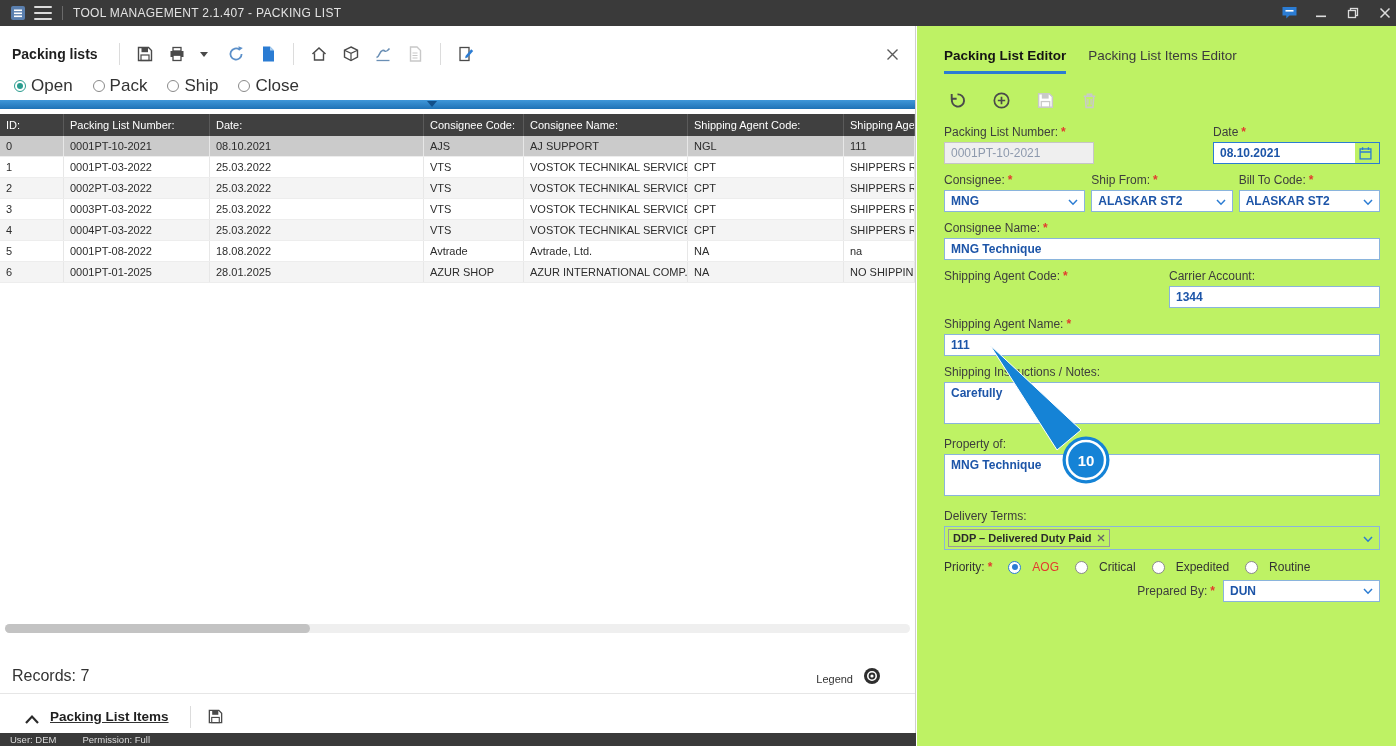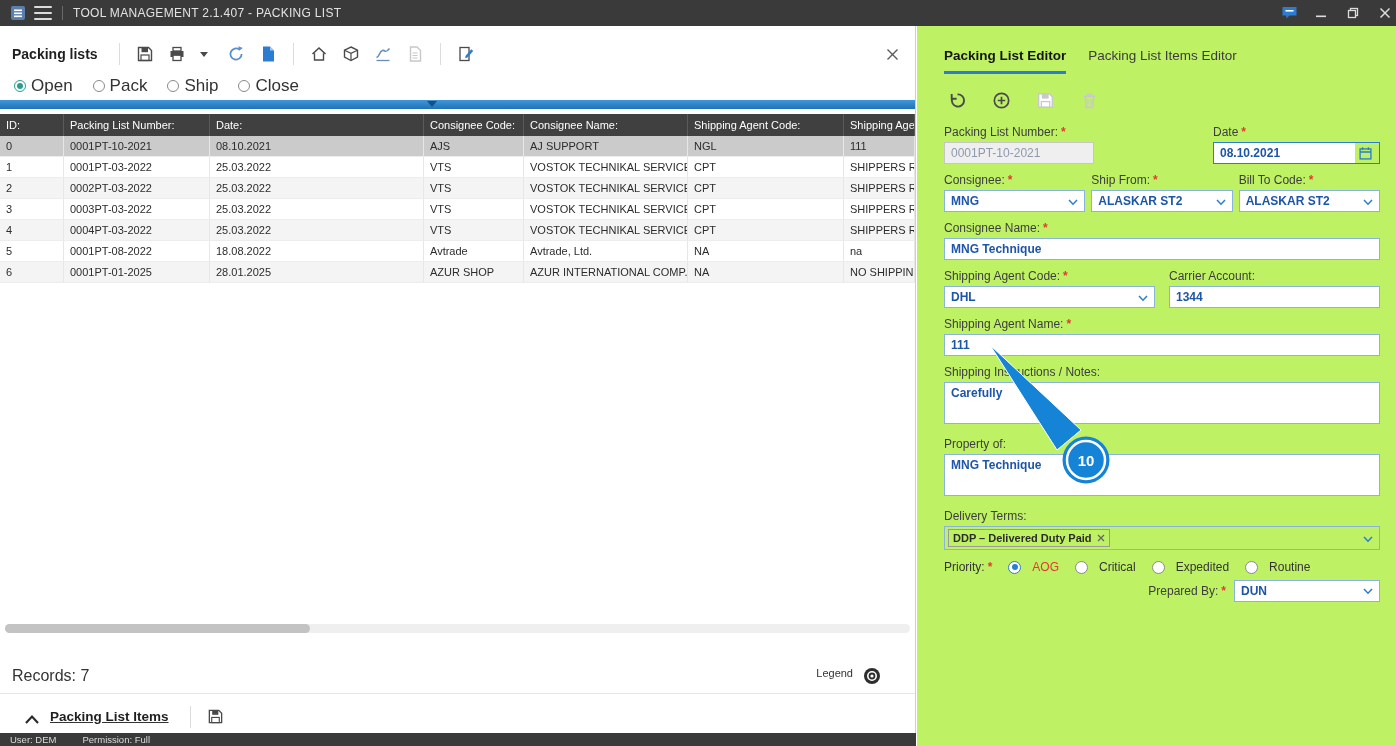--- a/index.html
+++ b/index.html
@@ -45,21 +45,21 @@
   .grow { height:21px; background:#fff; border-bottom:1px solid #ededed; cursor:pointer; }
   .grow .gc { line-height:20px; border-right:1px solid #e7e7e7; color:#2c2c2c; }
   .grow.alt { background:#f4f4f4; }
   .grow.sel { background:#cbcbcb; }
 
   .hscroll { position:absolute; left:5px; right:5px; top:598px; height:9px; background:#efefef; border-radius:5px; cursor:pointer; }
   .hthumb { position:absolute; left:0; top:0; height:9px; width:305px; background:#c3c3c3; border-radius:5px; cursor:grab; }
 
   .records-row { position:absolute; left:0; right:0; top:632px; height:36px; display:flex; align-items:center; padding:0 34px 0 12px; border-bottom:1px solid #e6e6e6; }
   .records { font-size:16px; color:#333; }
-  .legendwrap { margin-left:auto; display:flex; align-items:flex-start; gap:10px; }
+  .legendwrap { margin-left:auto; display:flex; align-items:flex-end; gap:10px; }
   .legend-lbl { font-size:11px; color:#333; }
   .legend-btn { width:18px; height:18px; cursor:pointer; }
 
   .itemsbar { position:absolute; left:0; right:0; bottom:0; height:33px; display:flex; align-items:center; padding-left:24px; background:#fff;text-decoration:underline; }
   .itemsbar .chev { width:16px; height:12px; margin-right:10px; cursor:pointer; }
   .items-title { font-size:13.5px; font-weight:bold; color:#1f1f1f; margin-right:12px; }
 
   .statusbar { position:absolute; left:0; bottom:0; width:916px; height:13px; background:#3a3a3a; display:flex; align-items:center; gap:26px; padding-left:10px; }
   .statusbar span { font-size:9.5px; color:#dcdcdc; }
 
@@ -89,21 +89,21 @@
   .dtag { display:flex; align-items:center; border:1px solid #9a9a9a; height:18px; padding:0 4px; gap:5px; }
   .dtag .ttx { font-size:11px; font-weight:bold; color:#2b2b2b; white-space:nowrap; }
   .dtag .tx { cursor:pointer; display:flex; }
   .prio-row { display:flex; align-items:center; gap:16px; margin:10px 0 6px; font-size:12px; }
   .popt { display:flex; align-items:center; gap:11px; cursor:pointer; color:#333; }
   .popt .rc { width:13px; height:13px; border-radius:50%; border:1px solid #8a8a8a; background:#fff; position:relative; }
   .popt.on .rc { border-color:#2b7cd3; }
   .popt.on .rc::after { content:""; position:absolute; inset:2.5px; border-radius:50%; background:#2b7cd3; }
   .popt.on .plbl { color:#e23b2e; }
   .prep-row { display:flex; align-items:center; justify-content:flex-end; gap:8px; font-size:12px; color:#3d3d3d; }
-  .prep-row .ddl { width:146px; }
+  .prep-row .ddl { width:157px; }
 
   .overlay { position:absolute; left:0; top:0; width:1396px; height:746px; pointer-events:none; z-index:50; }
 </style>
 </head>
 <body>
 
 <div class="titlebar">
   <svg class="appico" viewBox="0 0 16 16">
       <rect x="1" y="1" width="14" height="14" rx="2" fill="#5a7fae"></rect>
       <rect x="4" y="4.5" width="8" height="1.6" fill="#fff"></rect>
@@ -437,26 +437,20 @@
   </div>
 
   <div class="blk">
     <div class="lblrow"><span>Consignee Name:</span><span class="req">*</span></div>
     <input class="inp" value="MNG Technique" style="">
   </div>
 
   <div class="frow" style="gap:14px;">
     <div class="fcol" style="flex:1;">
       <div class="lblrow"><span>Shipping Agent Code:</span><span class="req">*</span></div>
-      <div class="ddl">
-          <span class="val">DHL</span>
-          <span class="chv"><svg width="10" height="7" viewBox="0 0 10 7">
-              <path d="M1 1 l4 4.2 L9 1" fill="none" stroke="#2b7cd3" stroke-width="1.5"></path>
-            </svg></span>
-        </div>
     </div>
     <div class="fcol" style="flex:1;">
       <div class="lblrow"><span>Carrier Account:</span></div>
       <input class="inp" value="1344" style="">
     </div>
   </div>
 
   <div class="blk">
     <div class="lblrow"><span>Shipping Agent Name:</span><span class="req">*</span></div>
     <input class="inp" value="111" style="">

